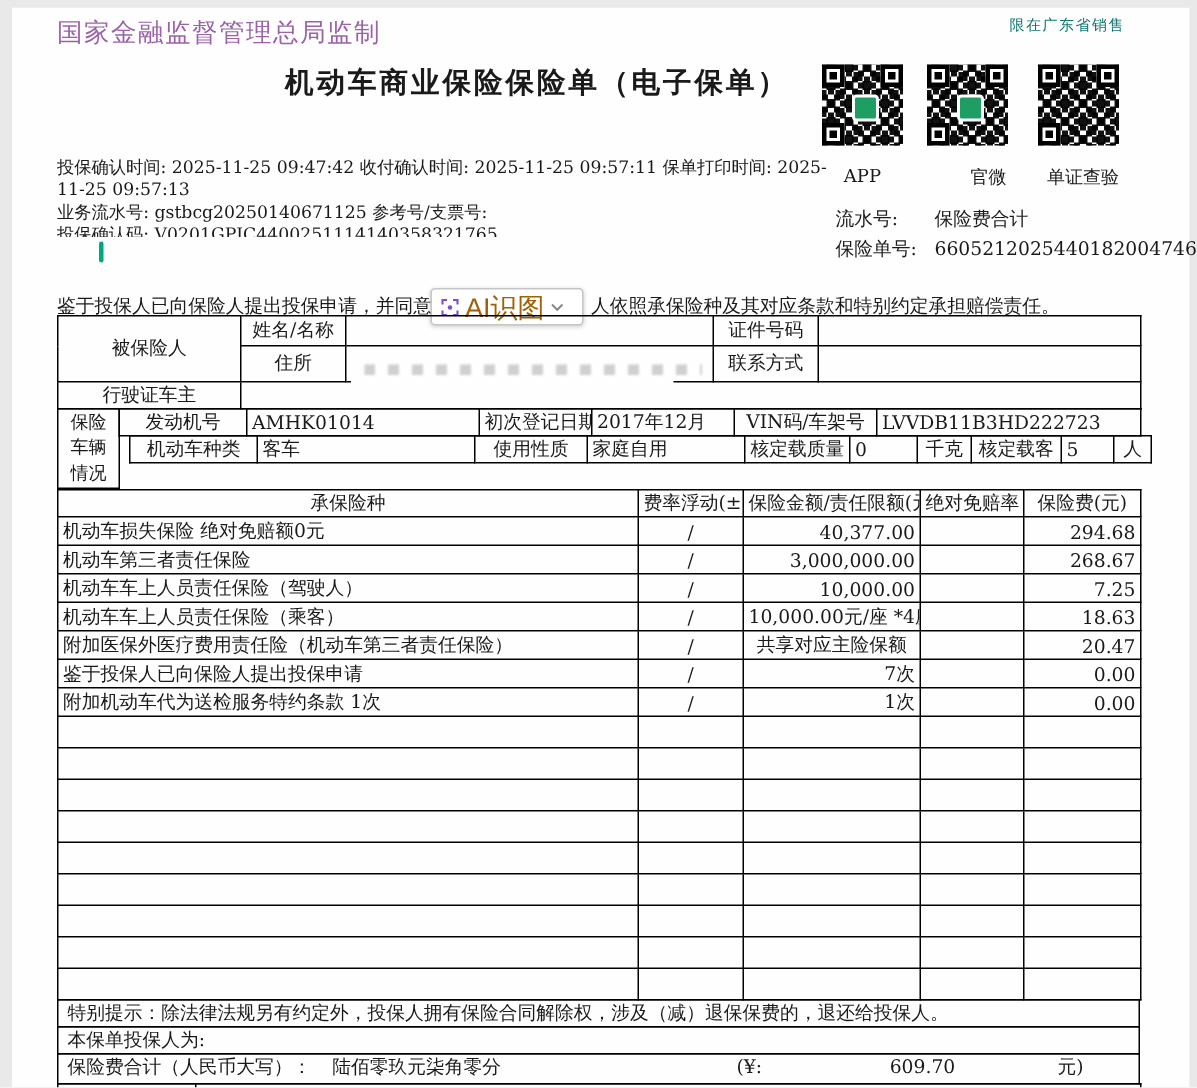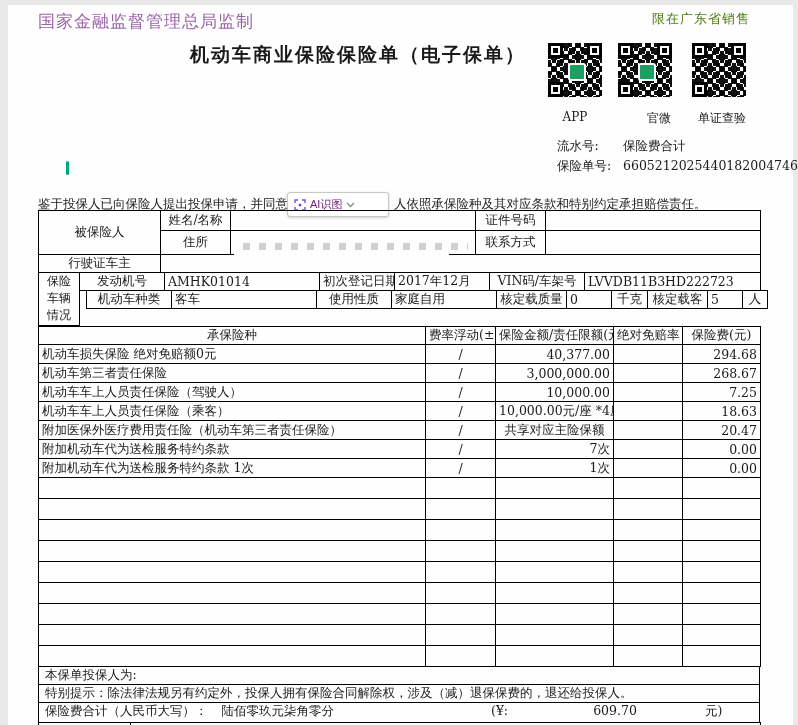--- a/index.html
+++ b/index.html
@@ -2,21 +2,21 @@
 <html><head>
 <meta charset="utf-8">
 <style>
   html,body{margin:0;padding:0;}
   body{width:798px;height:725px;background:#e9e9e9;font-family:"DejaVu Serif","Liberation Serif",serif;color:#1a1a1a;}
   #screen{position:relative;width:798px;height:725px;overflow:hidden;background:#e9e9e9;}
   .page{position:absolute;left:8px;top:5px;width:785px;height:720px;background:#fefefe;}
 
   .abs{position:absolute;}
   .supervisor{left:38px;top:10px;font-size:17px;color:#9a63a8;letter-spacing:1px;}
-  .region-notice{right:48px;top:10px;font-size:13px;color:#4d7c0f;letter-spacing:1px;}
+  .region-notice{right:48px;top:10px;font-size:10px;color:#0f766e;letter-spacing:1px;}
   .doc-title{left:158px;top:42px;width:400px;text-align:center;font-size:19px;font-weight:bold;letter-spacing:2px;}
 
   .qr{width:54px;height:54px;top:43px;background:
       repeating-conic-gradient(#111 0 25%,#fff 0 50%) 0 0/8px 8px,
       repeating-conic-gradient(#111 0 25%,#fff 0 50%) 3px 5px/12px 12px;
       background-blend-mode:multiply;position:absolute;}
   .qr i{position:absolute;width:9px;height:9px;border:3px solid #000;background:#fff;}
   .qr i::after{content:"";position:absolute;left:2px;top:2px;width:5px;height:5px;background:#000;}
   .qr .tl{left:0;top:0}.qr .tr{right:0;top:0}.qr .bl{left:0;bottom:0}
   .qr .logo{position:absolute;left:20px;top:20px;width:14px;height:14px;background:#1f9e63;border:2px solid #fff;border-radius:3px;}
@@ -29,21 +29,21 @@
   .rmeta{left:557px;font-size:12.5px;}
   .rmeta .lbl{display:inline-block;width:62px;}
   .serial-line{top:138px;}
   .policy-line{top:158px;}
 
   .statement{left:38px;top:196px;font-size:12.5px;white-space:nowrap;}
   .statement .spacer{display:inline-block;width:56px;}
 
   .ai-overlay{left:287px;top:192px;width:88px;height:23px;background:#fff;border:1px solid #c6c6c6;border-radius:3px;
       box-shadow:0 1px 3px rgba(0,0,0,.18);display:flex;align-items:center;gap:4px;padding:0 6px;
-      font-family:"Liberation Sans",sans-serif;font-size:11px;color:#701a75;cursor:pointer;}
+      font-family:"Liberation Sans",sans-serif;font-size:18px;color:#a16207;cursor:pointer;}
 
   .tables{position:absolute;left:38px;top:211px;width:722px;}
   table{border-collapse:collapse;table-layout:fixed;width:722px;margin-top:-1px;}
   td{border:1px solid #000;font-size:12.5px;padding:0 3px;white-space:nowrap;overflow:hidden;height:18px;}
   td.lab{text-align:center;}
   td.r{text-align:right;}
   td.c{text-align:center;}
   tr.h19 td{height:19px}tr.h23 td{height:23px}tr.h15 td{height:15px}
   tr.h16 td{height:16px}tr.h17 td{height:17px}
   tr.empty td{height:20px}
@@ -90,20 +90,25 @@
     </div>
   <div class="qr" style="left:692px">
       <i class="tl"></i>
       <i class="tr"></i>
       <i class="bl"></i>
     </div>
   <div class="abs qr-label" style="left:545px">APP</div>
   <div class="abs qr-label" style="left:629px">官微</div>
   <div class="abs qr-label" style="left:692px">单证查验</div>
 
+  <div class="abs meta">
+    <div>投保确认时间: 2025-11-25 09:47:42 收付确认时间: 2025-11-25 09:57:11 保单打印时间: 2025-11-25 09:57:13</div>
+    <div>业务流水号: gstbcg20250140671125 参考号/支票号:</div>
+    <div class="clip">投保确认码: V0201GPIC4400251114140358321765</div>
+  </div>
   <div class="abs teal-mark"></div>
 
   <div class="abs rmeta serial-line">
     <span class="lbl">流水号:</span>
     <span>保险费合计</span>
   </div>
   <div class="abs rmeta policy-line">
     <span class="lbl">保险单号:</span>
     <span>6605212025440182004746</span>
   </div>
@@ -251,21 +256,21 @@
           <td class="r">18.63</td>
         </tr>
         <tr>
           <td>附加医保外医疗费用责任险（机动车第三者责任保险）</td>
           <td class="c">/</td>
           <td class="c">共享对应主险保额</td>
           <td class="c"></td>
           <td class="r">20.47</td>
         </tr>
         <tr>
-          <td>附加机动车代为送检服务特约条款</td>
+          <td>鉴于投保人已向保险人提出投保申请</td>
           <td class="c">/</td>
           <td class="r">7次</td>
           <td class="c"></td>
           <td class="r">0.00</td>
         </tr>
         <tr>
           <td>附加机动车代为送检服务特约条款 1次</td>
           <td class="c">/</td>
           <td class="r">1次</td>
           <td class="c"></td>
@@ -332,29 +337,29 @@
             <td></td>
             <td></td>
             <td></td>
             <td></td>
           </tr>
         </tbody>
     </table>
 
     <table>
       <tbody>
+          <tr class="h17">
+            <td style="padding-left:6px">特别提示：除法律法规另有约定外，投保人拥有保险合同解除权，涉及（减）退保保费的，退还给投保人。</td>
+          </tr>
+    </tbody>
+      </table>
+    <table>
+      <tbody>
           <tr class="h16">
             <td style="padding-left:6px">本保单投保人为:</td>
-          </tr>
-    </tbody>
-      </table>
-    <table>
-      <tbody>
-          <tr class="h17">
-            <td style="padding-left:6px">特别提示：除法律法规另有约定外，投保人拥有保险合同解除权，涉及（减）退保保费的，退还给投保人。</td>
           </tr>
     </tbody>
       </table>
     <table>
       <tbody>
           <tr class="h19">
             <td style="padding-left:6px">
         <div class="total-cell">
           <span>保险费合计（人民币大写）：</span><span class="words">陆佰零玖元柒角零分</span>
           <span class="yen">(¥:</span>

